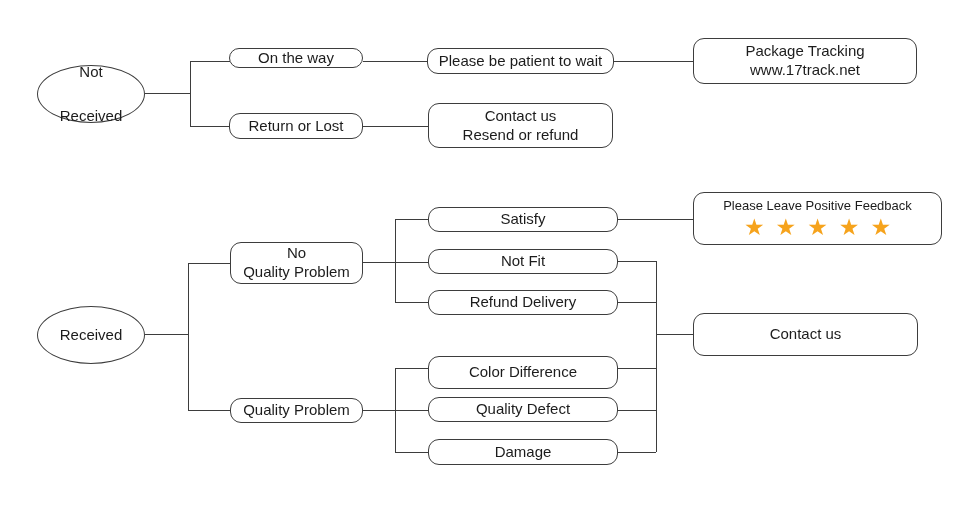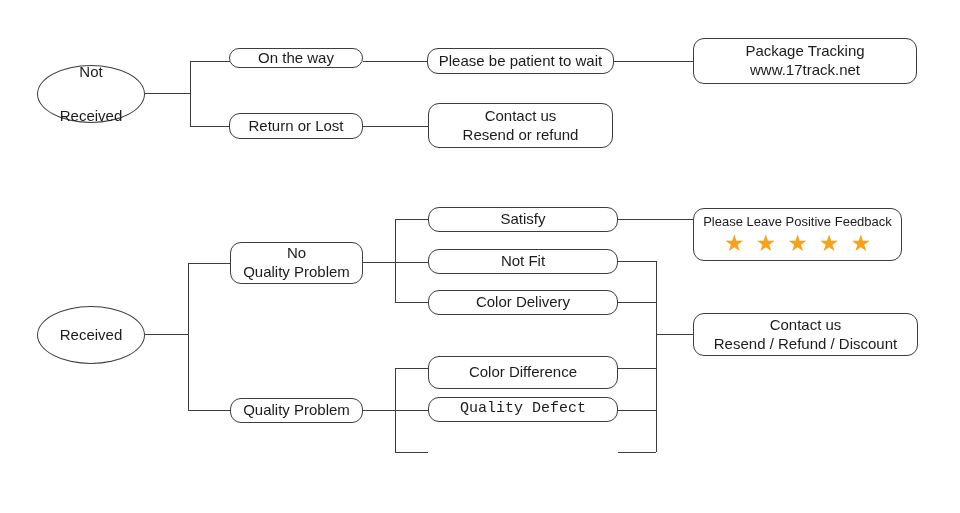--- a/index.html
+++ b/index.html
@@ -114,40 +114,42 @@
 
   <div class="node" style="left:428px; top:207px; width:190px; height:25px;">
     <span class="ln">Satisfy</span>
   </div>
 
   <div class="node" style="left:428px; top:249px; width:190px; height:25px;">
     <span class="ln">Not Fit</span>
   </div>
 
   <div class="node" style="left:428px; top:290px; width:190px; height:25px;">
-    <span class="ln">Color Delivery</span>
+    <span class="ln">Refund Delivery</span>
   </div>
 
   <div class="node" style="left:428px; top:356px; width:190px; height:33px;">
     <span class="ln">Color Difference</span>
   </div>
 
-  <div class="node" style="left:428px; top:397px; width:190px; height:25px;font-family:Liberation Mono, monospace;">
+  <div class="node" style="left:428px; top:397px; width:190px; height:25px;">
     <span class="ln">Quality Defect</span>
   </div>
 
+  <div class="node" style="left:428px; top:439px; width:190px; height:26px;">
+    <span class="ln">Damage</span>
+  </div>
 
-  <div class="node" style="left:693px; top:192px; width:209px; height:53px;margin-top:16px;">
+  <div class="node" style="left:693px; top:192px; width:249px; height:53px;">
     <span class="ln feedback-label">Please Leave Positive Feedback</span>
     <span class="ln stars" style="color:#F6A31C;">★★★★★</span>
   </div>
 
   <div class="node" style="left:693px; top:313px; width:225px; height:43px;">
     <span class="ln">Contact us</span>
-    <span class="ln">Resend / Refund / Discount</span>
   </div>
 
   <div class="hl" style="left:145px; top:334px; width:43px;"></div>
   <div class="vl" style="left:188px; top:263px; height:147px;"></div>
   <div class="hl" style="left:188px; top:263px; width:42px;"></div>
   <div class="hl" style="left:188px; top:410px; width:42px;"></div>
 
   <div class="hl" style="left:363px; top:262px; width:65px;"></div>
   <div class="vl" style="left:395px; top:219px; height:83px;"></div>
   <div class="hl" style="left:395px; top:219px; width:33px;"></div>

